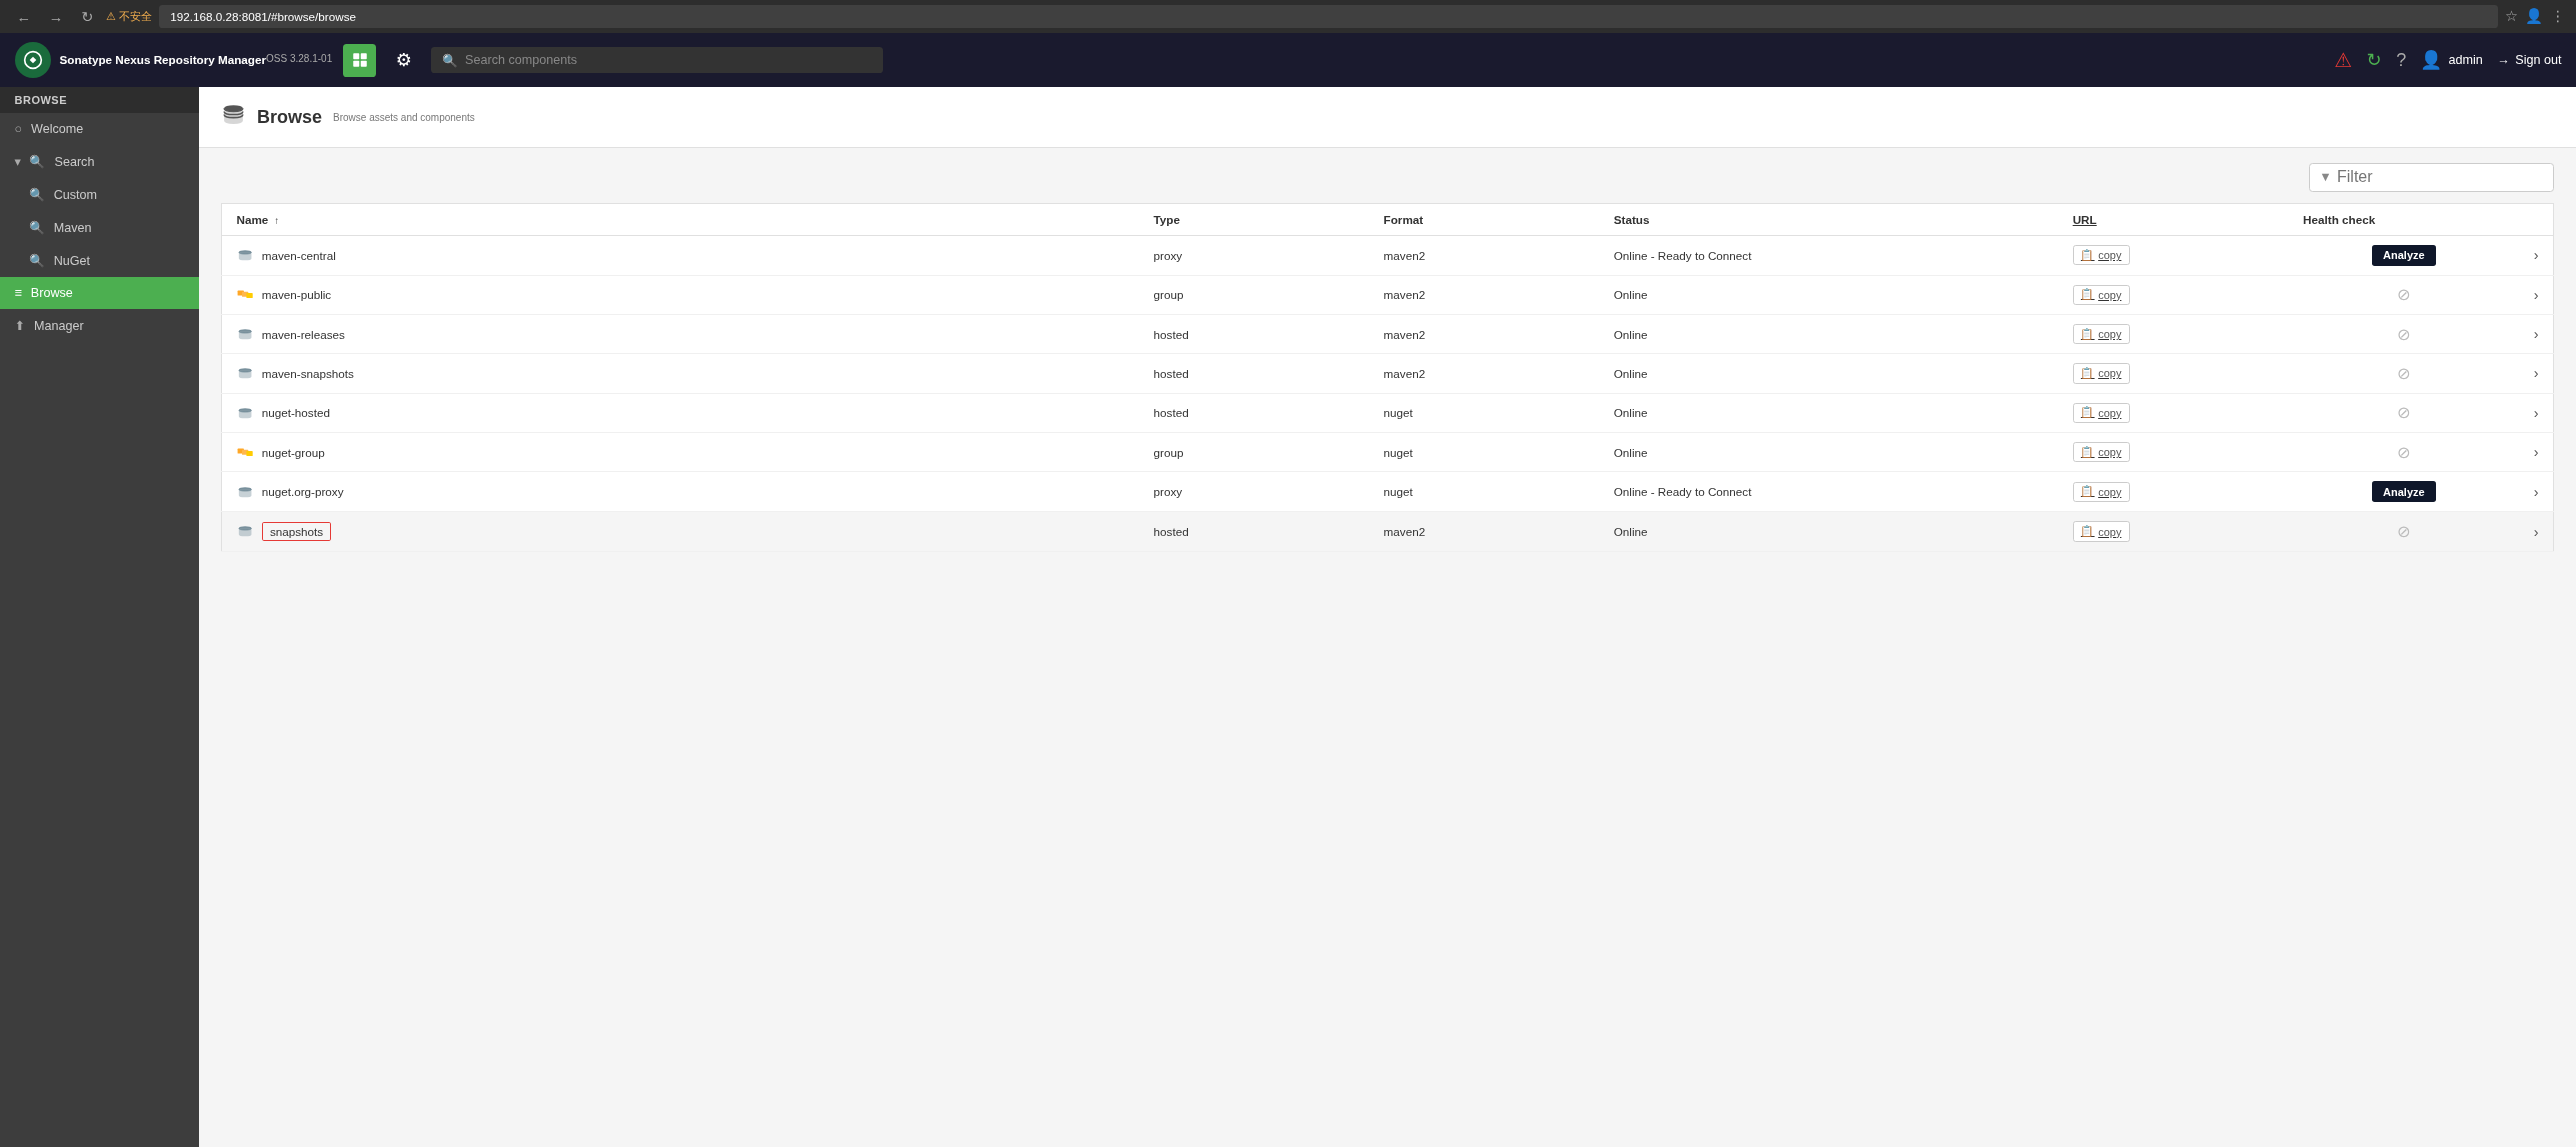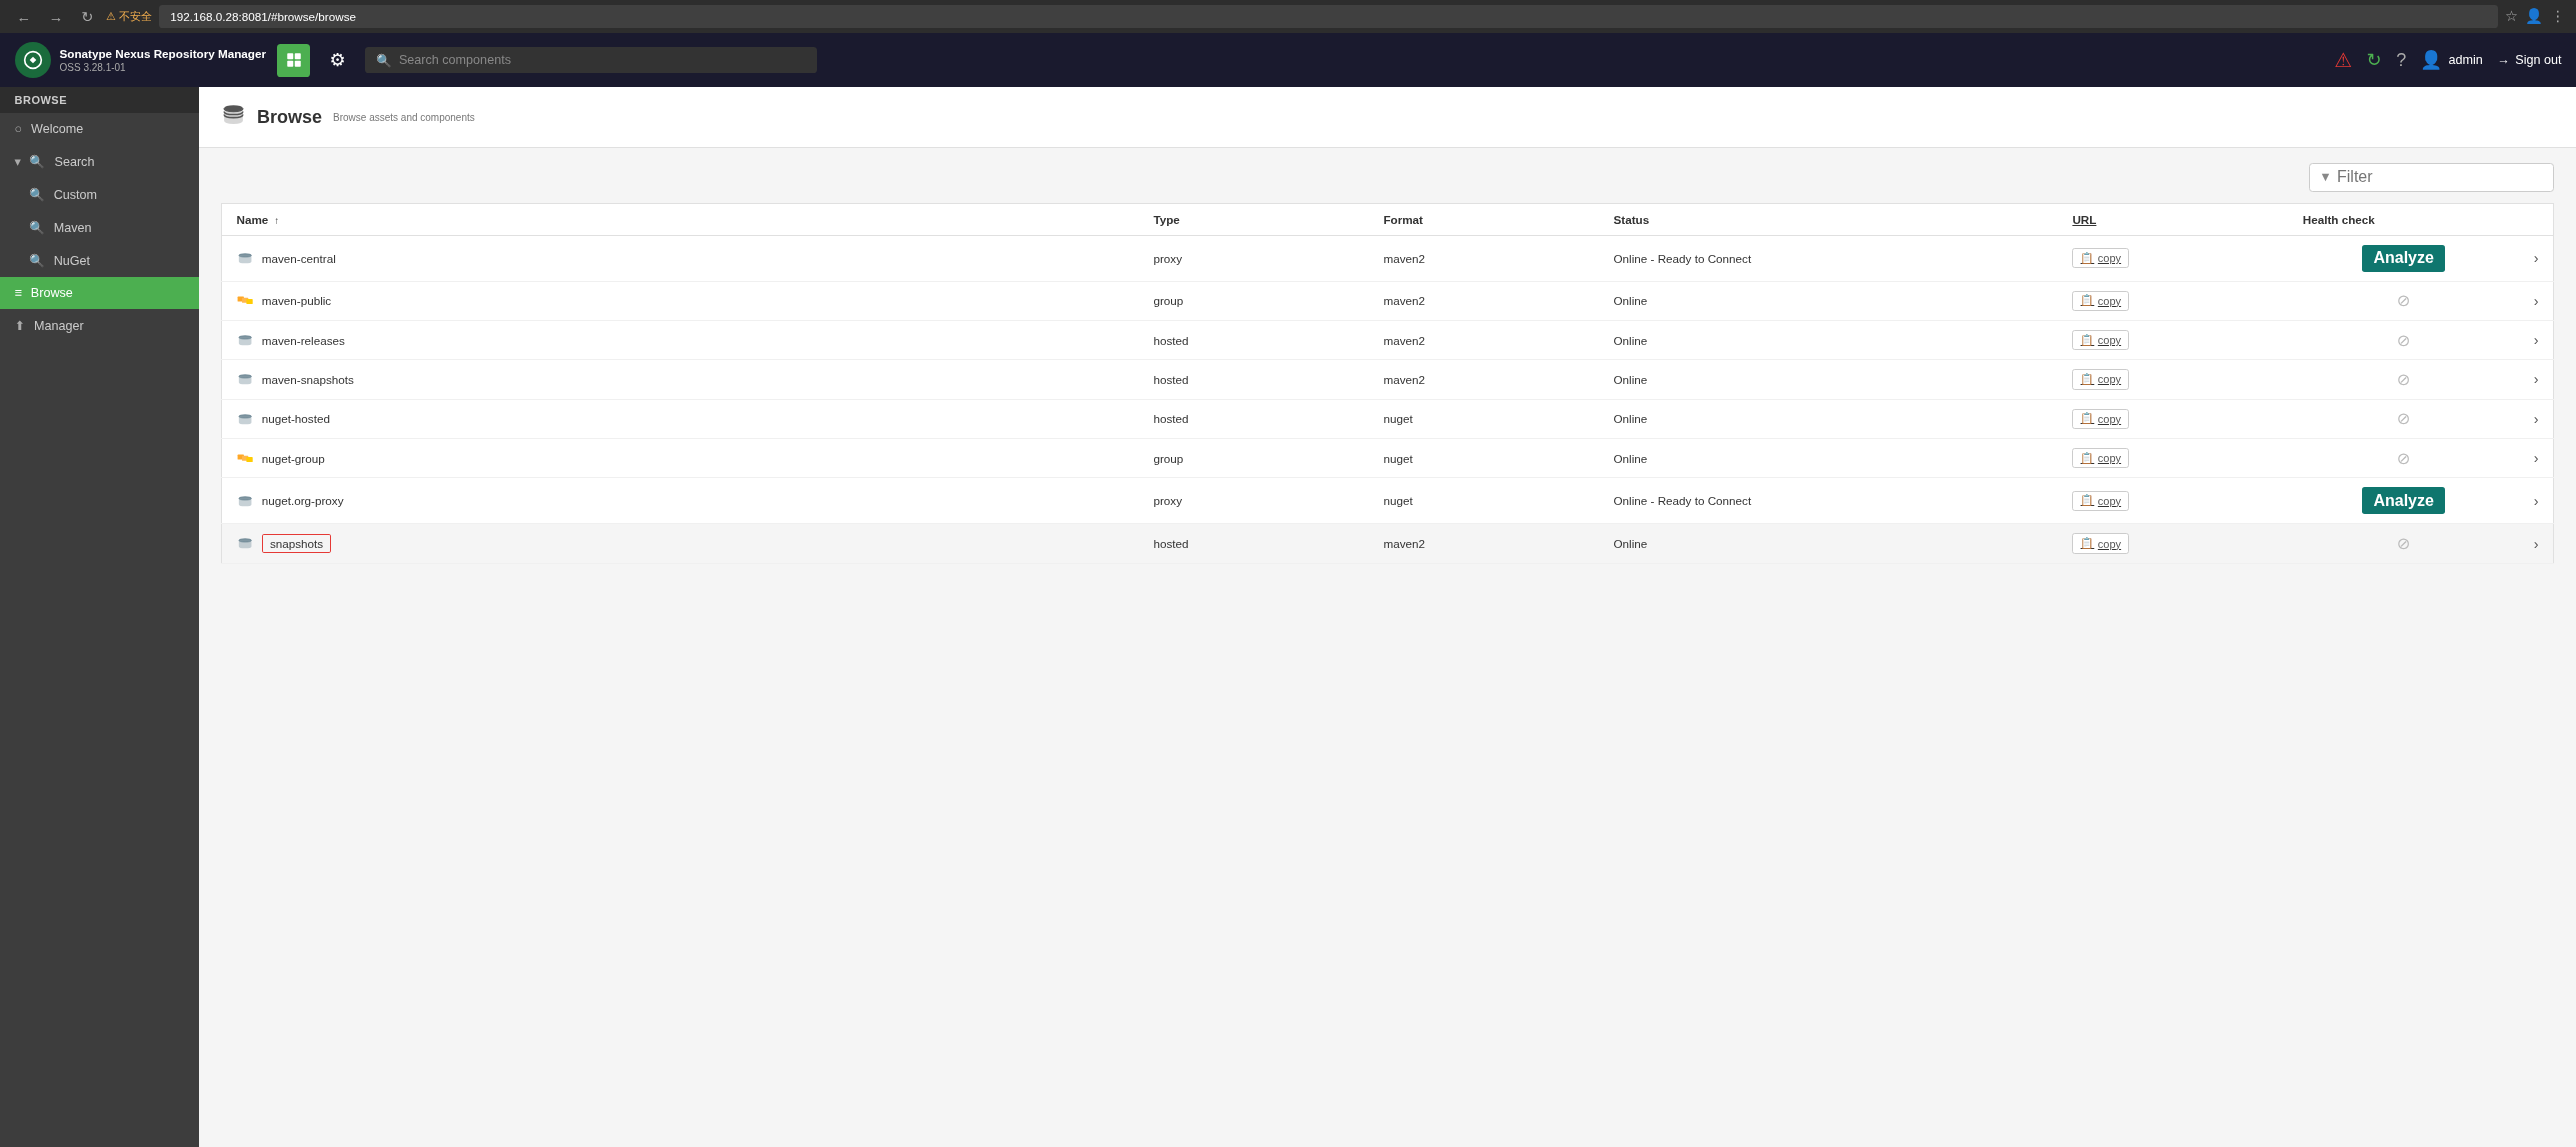--- a/index.html
+++ b/index.html
@@ -62,21 +62,21 @@
       width: 36px;
       height: 36px;
       background: #1a6b3c;
       border-radius: 50%;
       display: flex;
       align-items: center;
       justify-content: center;
       font-size: 16.3px;
       color: white;
     }
-    .app-title-text { display: flex; flex-direction: column; }
+    .app-title-text { display: flex; flex-direction: row; }
     .app-title-main { font-size: 11.7px; font-weight: bold; color: white; line-height: 1.2; }
     .app-title-sub { font-size: 10px; color: #aaa; }
 
     .header-icon-btn {
       width: 33px;
       height: 33px;
       background: #4caf50;
       border-radius: 3.6px;
       display: flex;
       align-items: center;
@@ -305,26 +305,26 @@
       border: 0.9px solid #ccc;
       border-radius: 2.7px;
       padding: 2.7px 7.2px;
       font-size: 11px;
       cursor: pointer;
       background: white;
       color: #555;
     }
 
     .analyze-btn {
-      background: #0f766e;
+      background: #0f172a;
       color: white;
       border: none;
       border-radius: 2.7px;
       padding: 4.5px 11px;
-      font-size: 16px;
+      font-size: 11px;
       cursor: pointer;
       font-weight: bold;
     }
 
     .disabled-icon {
       color: #bbb;
       font-size: 16.3px;
     }
 
     .chevron-btn {

